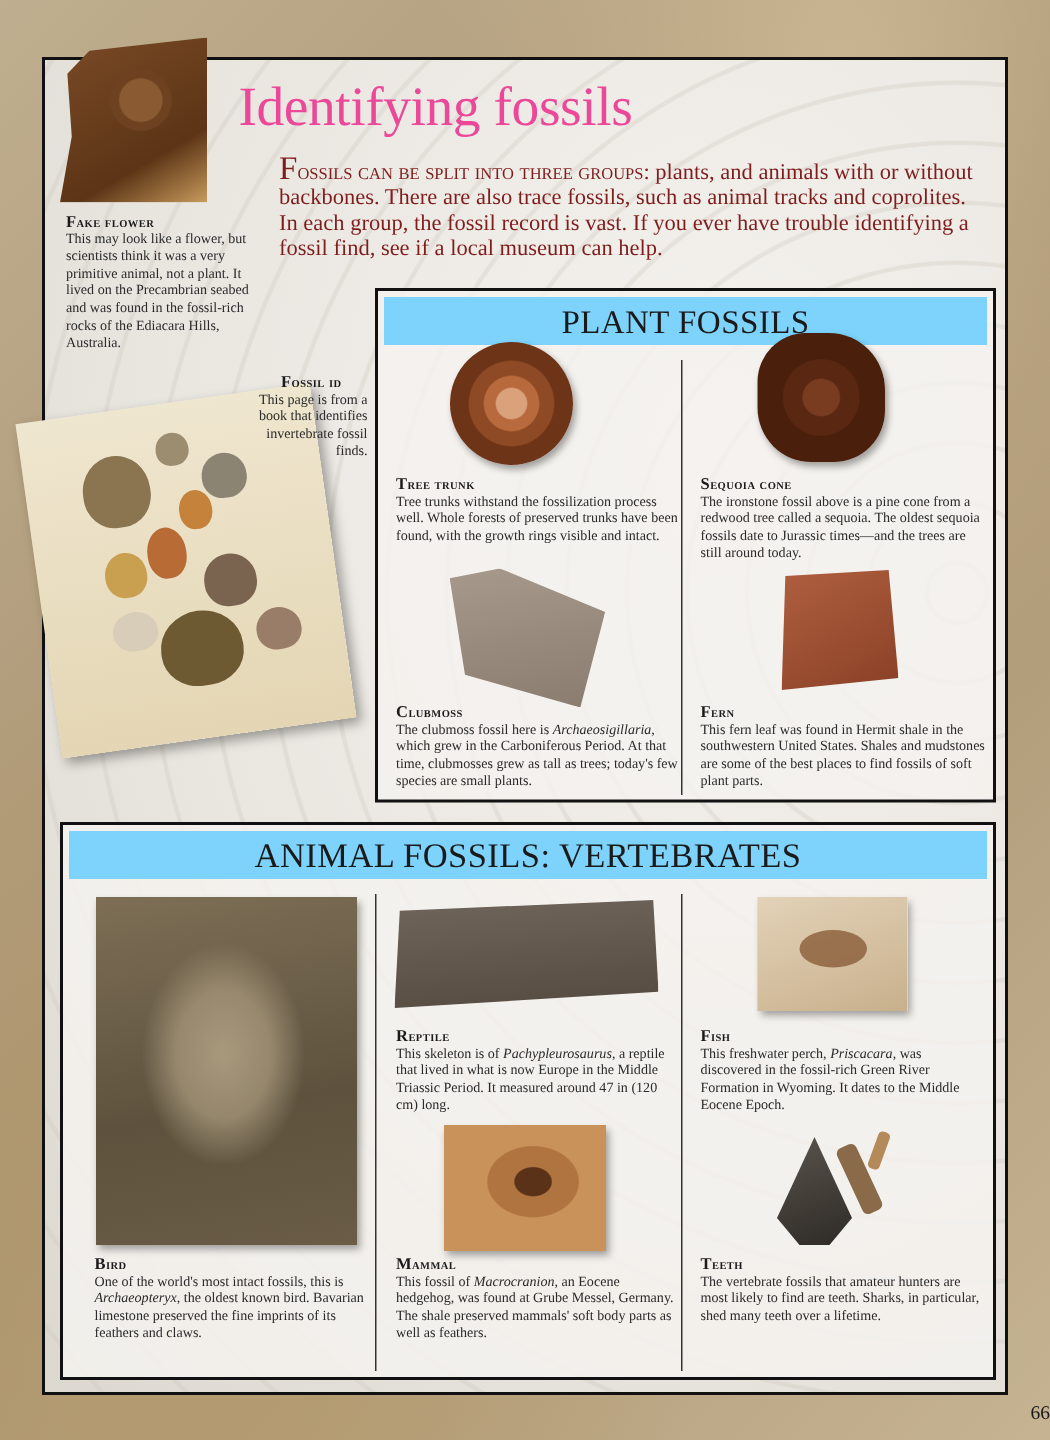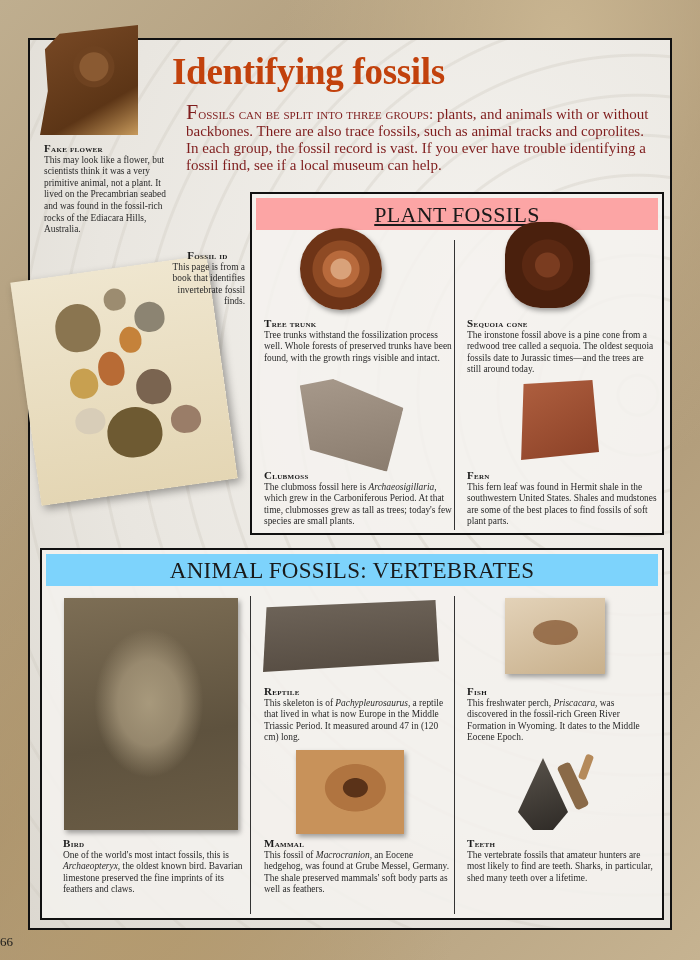--- a/index.html
+++ b/index.html
@@ -30,21 +30,21 @@
                 linear-gradient(150deg, #7a4a26, #5c3516 70%, #c79a5c 100%);
     clip-path: polygon(5% 22%, 20% 8%, 100% 0%, 100% 100%, 0% 100%, 8% 60%);
     box-shadow: 2px 3px 6px rgba(0,0,0,.4);
   }
   .caption { position:absolute; font-size:9.4px; line-height:11.6px; color:#2a2a2a; }
   .caption .cap-title {
     font-size:10px; font-weight:bold; font-variant: small-caps; letter-spacing:.3px; color:#1a1a1a;
   }
   .caption .cap-title::first-letter { font-size:11px; }
   .page-title {
-    position:absolute; left:172px; top:50px; font-size:37px; font-weight:bold; color:#c2410c;
+    position:absolute; left:159px; top:50px; font-size:37px; font-weight:normal; color:#ec4899;
     letter-spacing:-.3px;
   }
   .intro {
     position:absolute; left:186px; top:103px; width:470px;
     font-size:15px; line-height:17px; color:#7f1d1d;
   }
   .intro .lead { font-variant: small-caps; font-size:15px; }
   .intro .lead .big { font-size:22px; }
   .book-photo {
     position:absolute; left:25px; top:268px; width:198px; height:225px;
@@ -55,26 +55,26 @@
   .book-photo .shell { position:absolute; border-radius:50% 50% 45% 45%; }
   .panel {
     position:absolute; border:2px solid #111; background:rgba(244,242,238,.85);
   }
   .plant-panel { left:250px; top:192px; width:414px; height:343px; }
   .animal-panel { left:40px; top:548px; width:624px; height:372px; }
   .panel-header {
     position:absolute; left:4px; right:4px; top:4px; height:32px;
     text-align:center; font-size:22px; line-height:33px; letter-spacing:.3px; color:#1a1a1a;
   }
-  .plant-panel .panel-header { background:#fca5a5;text-decoration:underline; }
+  .plant-panel .panel-header { background:#7dd3fc; }
   .animal-panel .panel-header { background:#7dd3fc; font-size:23px; }
   .vline { position:absolute; width:1px; background:#333; }
   .photo { position:absolute; box-shadow: 2px 3px 5px rgba(0,0,0,.35); }
   .page-number {
-    position:absolute; left:0; right:0; top:934px; text-align:left; font-size:13px; color:#1a1a1a;
+    position:absolute; left:0; right:0; top:934px; text-align:right; font-size:13px; color:#1a1a1a;
   }
   i { font-style: italic; }
 </style>
 </head>
 <body>
 
 <div class="page-frame">
   <div class="swirl"></div>
 </div>
 

